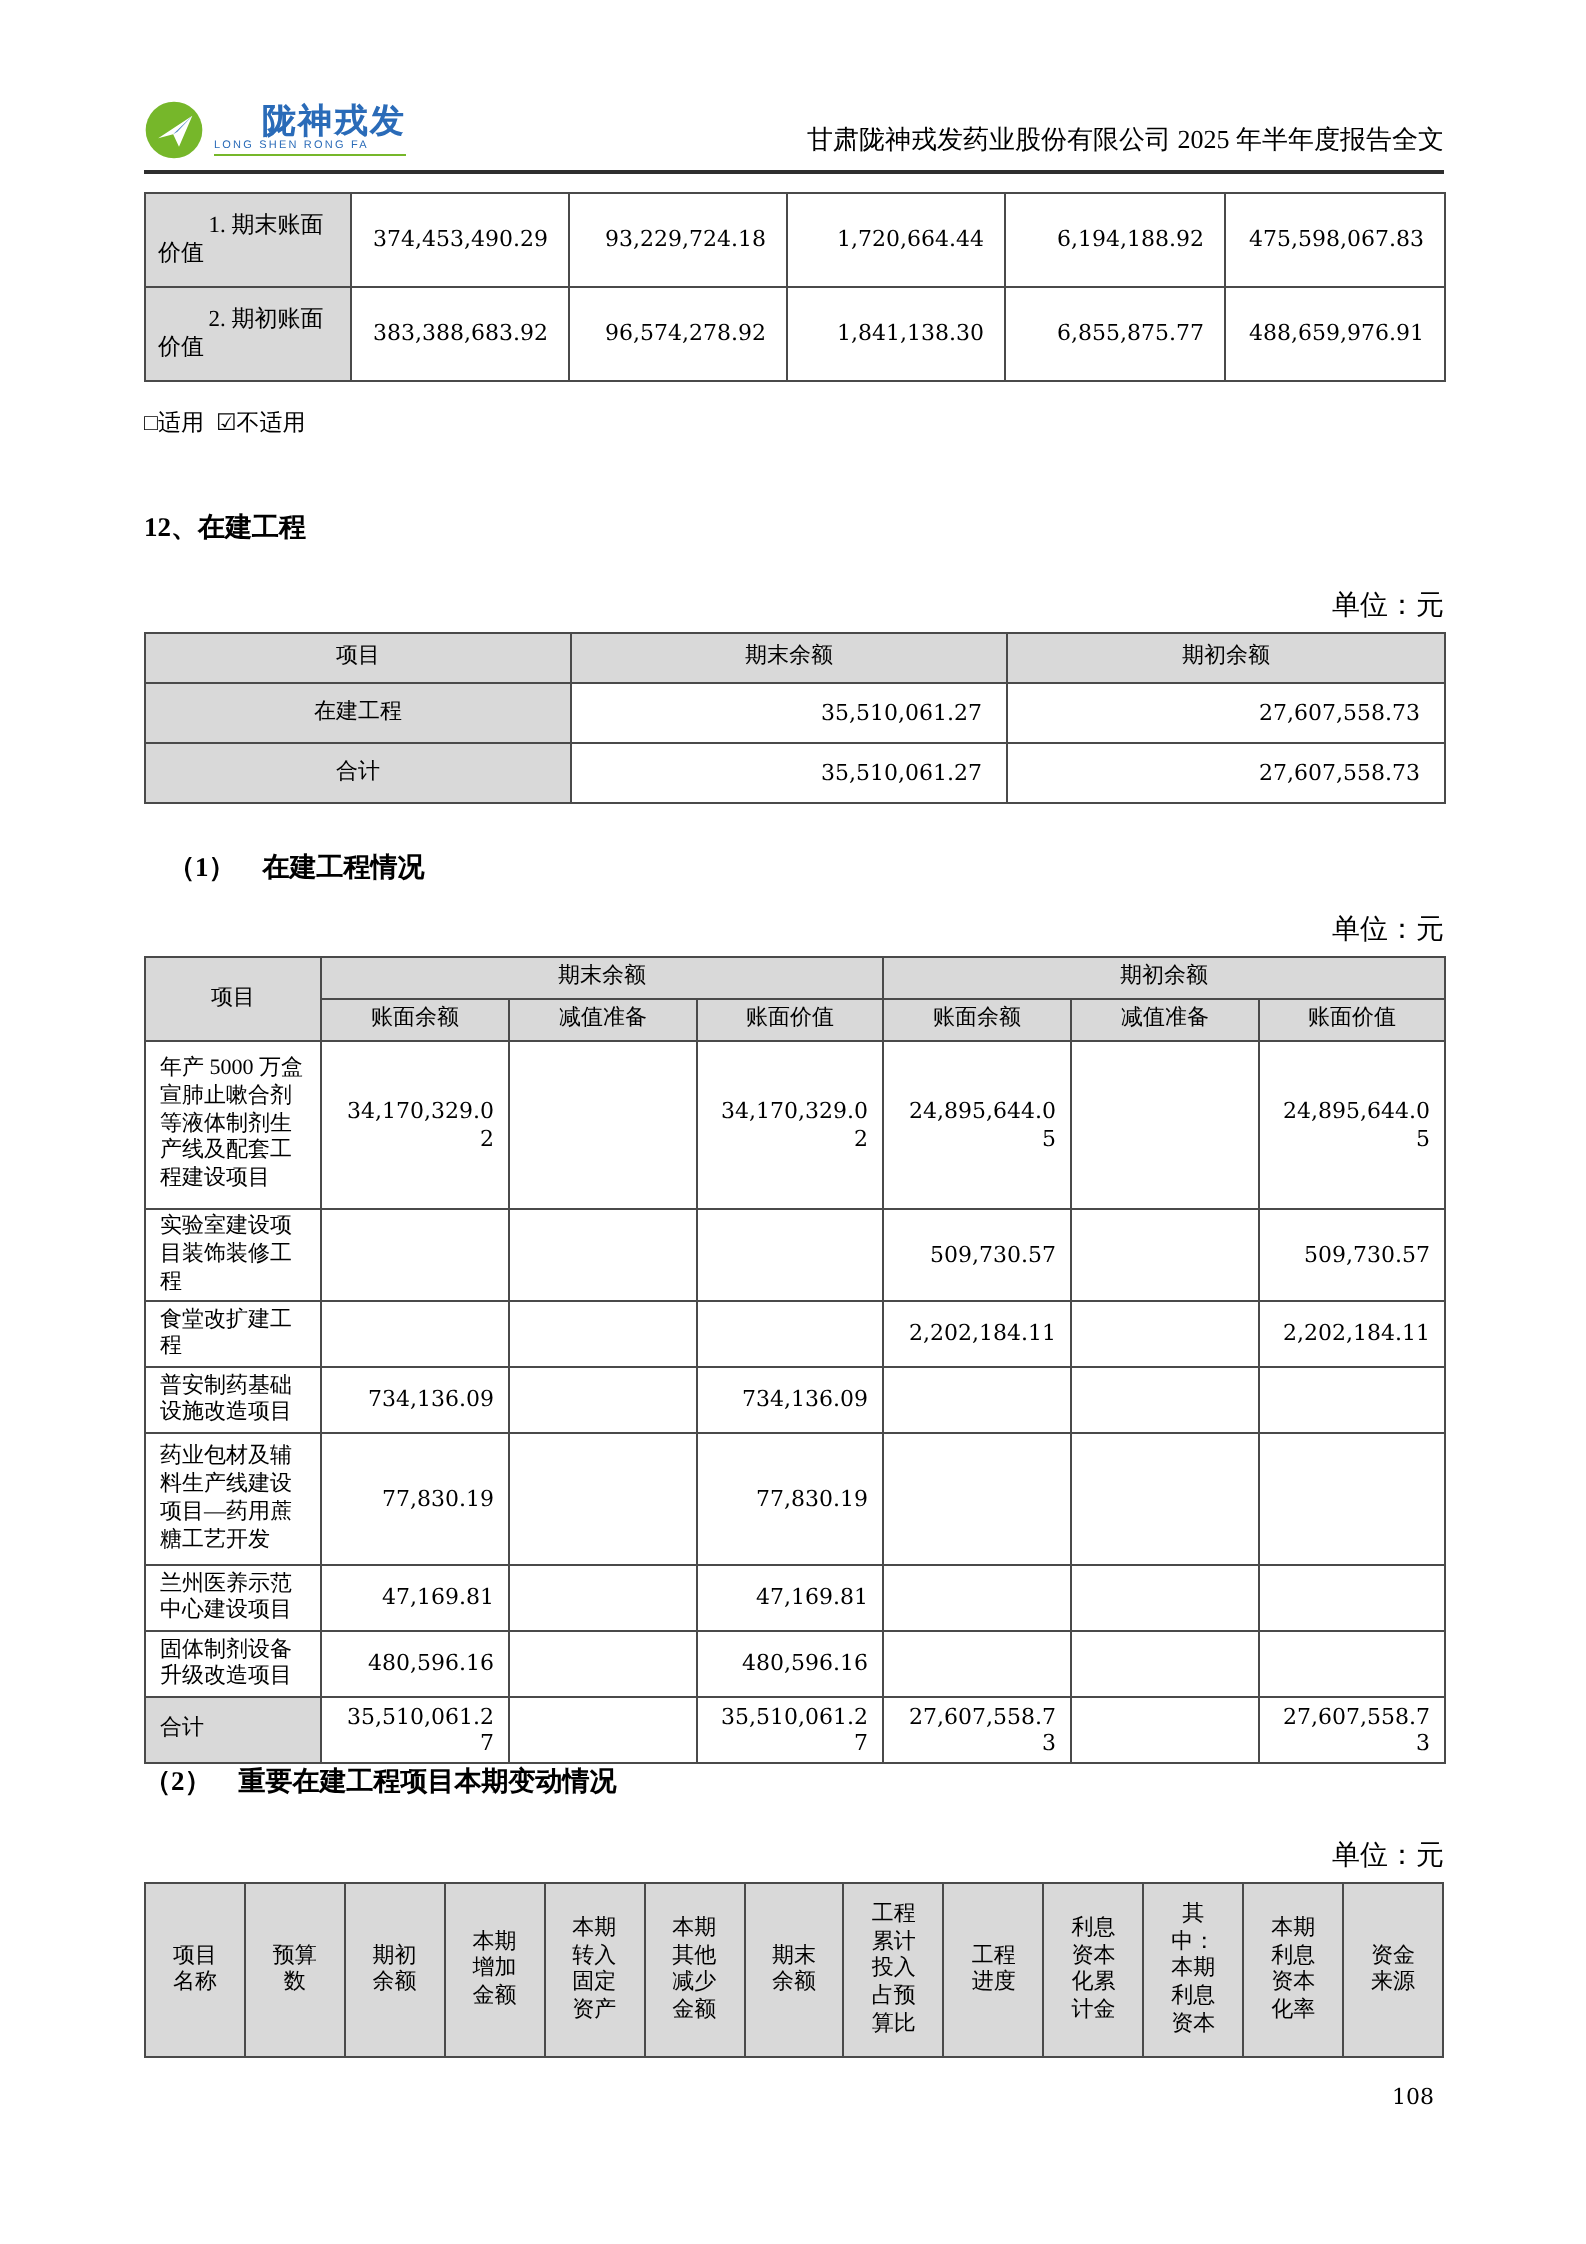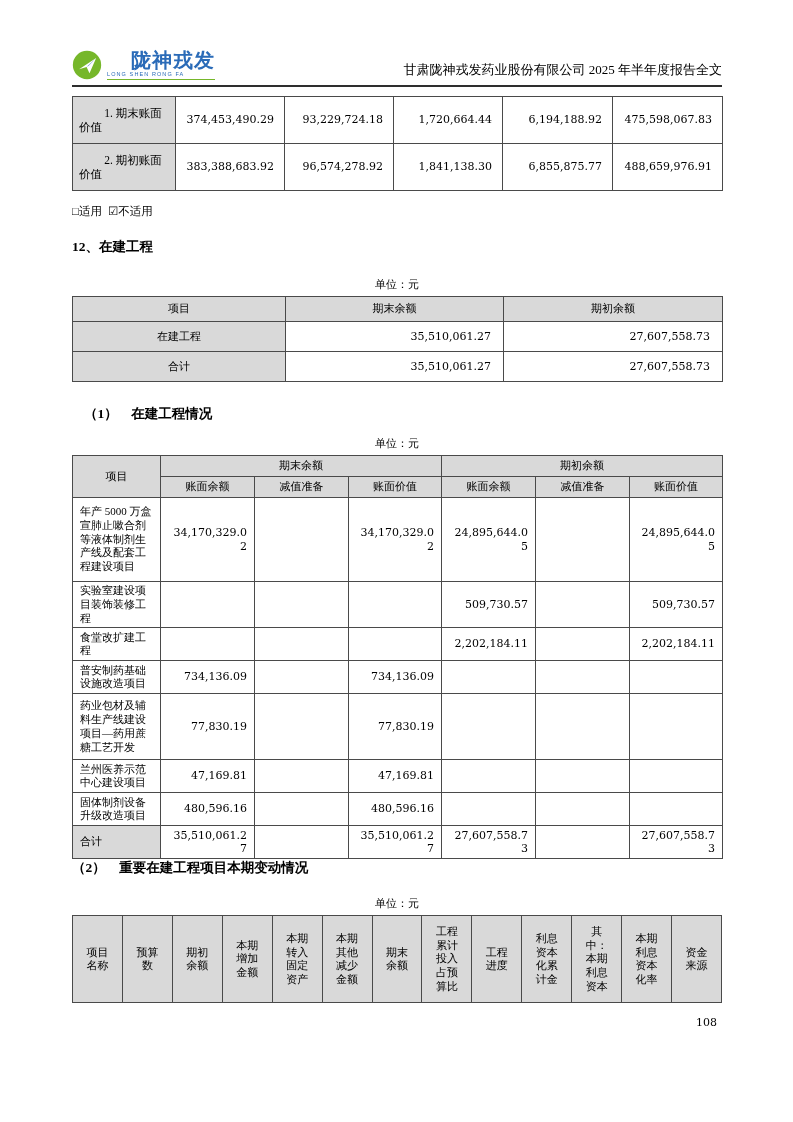--- a/index.html
+++ b/index.html
@@ -13,47 +13,47 @@
     width:793px;height:1122px;background:#ffffff;box-sizing:border-box;
     padding:50px 71px 0 72px;margin:0 auto;position:relative;overflow:hidden;
     font-family:"Liberation Serif","DejaVu Serif",serif;color:#000;
   }
   
   .hdr{display:flex;justify-content:space-between;align-items:flex-end;
        padding-bottom:5px;border-bottom:2.5px solid #2e2e2e;}
   .logo{display:flex;align-items:center;gap:5px;}
   .logo svg{display:block;}
   .brand{display:flex;flex-direction:column;line-height:1;}
-  .brand-cn{font-size:20px;font-weight:bold;color:var(--brand_blue);
+  .brand-cn{font-size:17px;font-weight:bold;color:var(--brand_blue);
             font-family:"Liberation Sans","DejaVu Sans",sans-serif;letter-spacing:1px;padding-left:24px;}
   .brand-en{font-size:5.5px;color:var(--brand_blue);letter-spacing:1.1px;margin-top:2px;
             padding-bottom:1px;border-bottom:1.5px solid var(--brand_green);
             font-family:"Liberation Sans","DejaVu Sans",sans-serif;}
   .doc-title{font-size:13px;margin-bottom:1px;}
   
   table{border-collapse:collapse;table-layout:fixed;width:650px;}
   td,th{border:1px solid var(--border_col);font-weight:normal;vertical-align:middle;
         padding:2px 6px;font-size:11px;line-height:1.25;overflow:hidden;}
   .shade{background:var(--header_gray);}
   .c{text-align:center;}
   .num{text-align:right;font-family:"DejaVu Serif",serif;padding-right:10px;padding-left:4px;}
   .brk{word-break:break-all;padding-right:7px;padding-left:7px;}
   
   .t1{margin-top:9px;}
   .t1 td{height:40px;}
   .t1 .lbl{text-align:left;text-indent:2.2em;font-size:11.5px;padding:3px 6px;}
   
   .h-sub{font-size:13.5px;font-weight:bold;margin:0;padding:0;}
   .h-impair{margin-top:20px;}
-  .h-cip{margin-top:19px;}
+  .h-cip{margin-top:36px;}
   .h-cipdetail{margin-top:23px;margin-left:12px;}
   .h-major{}
   .applic{margin-top:13px;font-size:11.5px;}
   .applic span{margin-right:6px;}
-  .unit{text-align:center;font-size:11px;margin-bottom:4px;}
+  .unit{text-align:right;font-size:14px;margin-bottom:4px;}
   .unit-1{margin-top:21px;}
   .unit-2{margin-top:13px;}
   .unit-3{margin-top:19px;}
   
   .t2{margin-top:0;}
   .t2 th{height:20px;}
   .t2 td{height:25px;}
   .t2 .lbl{text-align:center;padding-left:6px;}
   .t2 .num{padding-right:12px;}
   

